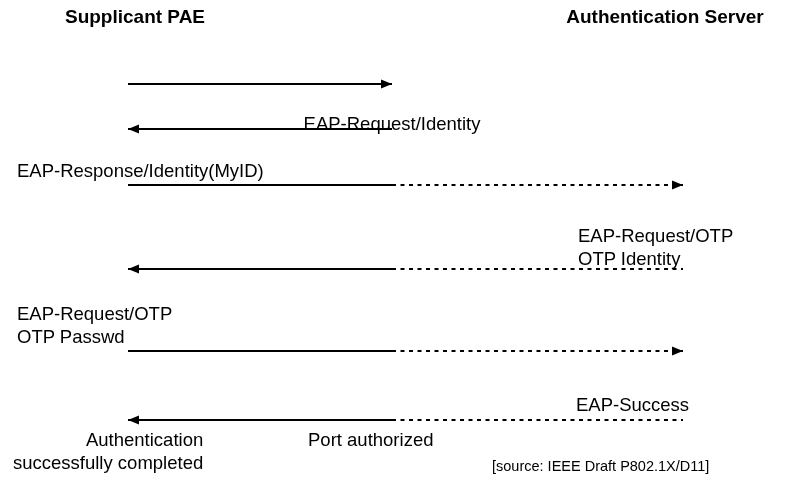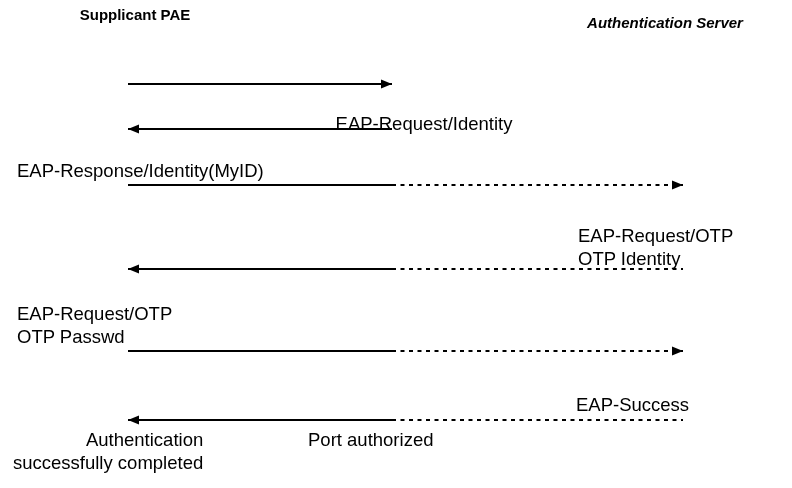--- a/index.html
+++ b/index.html
@@ -12,21 +12,21 @@
     position: relative;
     width: 792px;
     height: 488px;
     background: #ffffff;
     font-family: "Liberation Sans", sans-serif;
     overflow: hidden;
   }
   .col-header {
     position: absolute;
     font-weight: bold;
-    font-size: 15px;
+    font-size: 19px;
     color: #000000;
     white-space: nowrap;
     transform: translateX(-50%);
     letter-spacing: 0px;
   }
   .msg-label {
     position: absolute;
     font-size: 18.5px;
     color: #000000;
     white-space: nowrap;
@@ -64,24 +64,24 @@
     fill: #000000;
     stroke: none;
   }
 </style>
 </head>
 <body>
 
 <div id="canvas">
 
   <div class="col-header" id="hdr-0" style="left: 135px; top: 6px;">Supplicant PAE</div>
-  <div class="col-header" id="hdr-2" style="left: 665px; top: 14px; font-style: italic;">Authentication Server</div>
+  <div class="col-header" id="hdr-2" style="left: 665px; top: 6px;">Authentication Server</div>
 
 
-  <div class="msg-label center" id="lbl-1" style="left: 392px; top: 112px; margin-left: 32px;">EAP-Request/Identity</div>
+  <div class="msg-label center" id="lbl-1" style="left: 392px; top: 112px;">EAP-Request/Identity</div>
 
   <div class="msg-label" id="lbl-2" style="left: 17px; top: 159px;">EAP-Response/Identity(MyID)</div>
 
   <div class="msg-label" id="lbl-3" style="left: 578px; top: 224px;">
     <div>EAP-Request/OTP</div>
     <div>OTP Identity</div>
   </div>
 
   <div class="msg-label" id="lbl-4" style="left: 17px; top: 302px;">
     <div>EAP-Request/OTP</div>
@@ -90,20 +90,21 @@
 
   <div class="msg-label" id="lbl-5" style="left: 576px; top: 393px;">EAP-Success</div>
 
   <div class="msg-label" id="ann-0" style="left: 308px; top: 428px;">Port authorized</div>
 
   <div class="msg-label" id="ann-1" style="left: 13px; top: 428px; text-align: right;">
     <div>Authentication</div>
     <div>successfully completed</div>
   </div>
 
+  <div class="source-note" id="src-note" style="left: 492px; top: 458px;">[source: IEEE Draft P802.1X/D11]</div>
 
   <svg class="arrows" id="arrow-layer" viewBox="0 0 792 488">
       <line x1="128" y1="84" x2="392" y2="84" class="seg-solid"></line>
       <polygon points="392,84 381,79.4 381,88.6" class="head"></polygon>
       <line x1="128" y1="129" x2="392" y2="129" class="seg-solid"></line>
       <polygon points="128,129 139,124.4 139,133.6" class="head"></polygon>
       <line x1="128" y1="185" x2="392" y2="185" class="seg-solid"></line>
       <line x1="392" y1="185" x2="683" y2="185" class="seg-dashed"></line>
       <polygon points="683,185 672,180.4 672,189.6" class="head"></polygon>
       <line x1="128" y1="269" x2="392" y2="269" class="seg-solid"></line>

